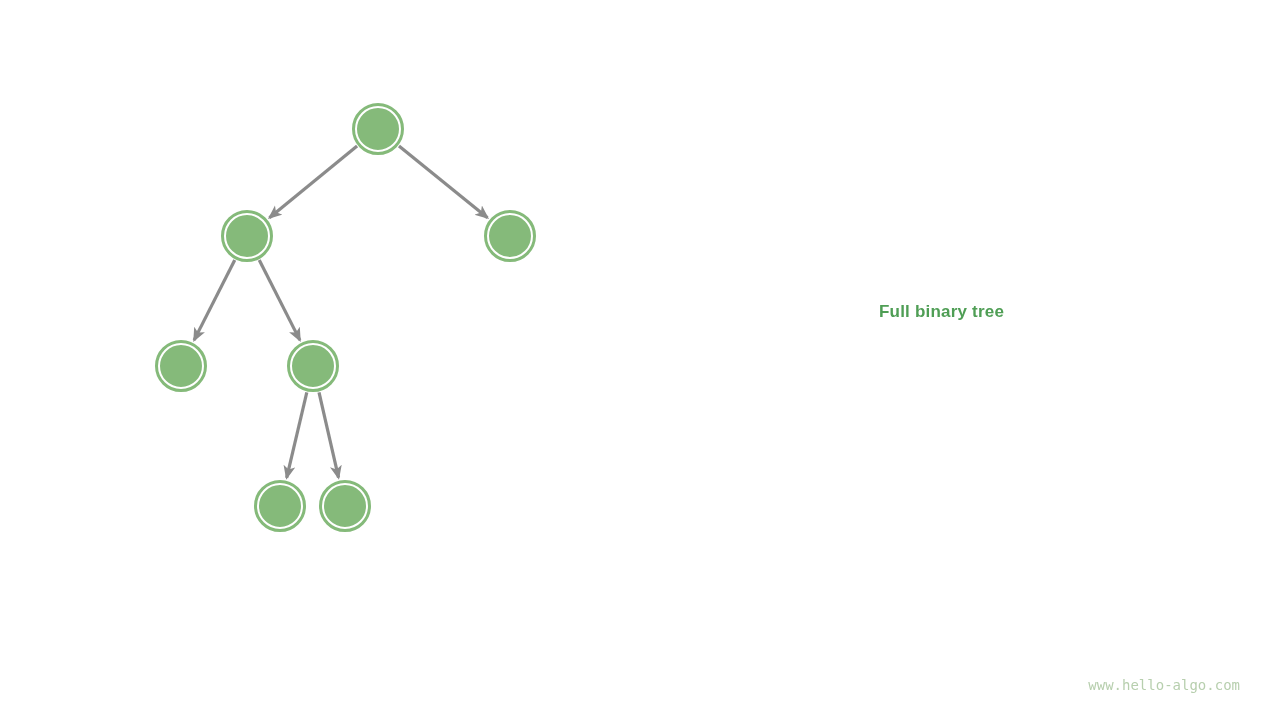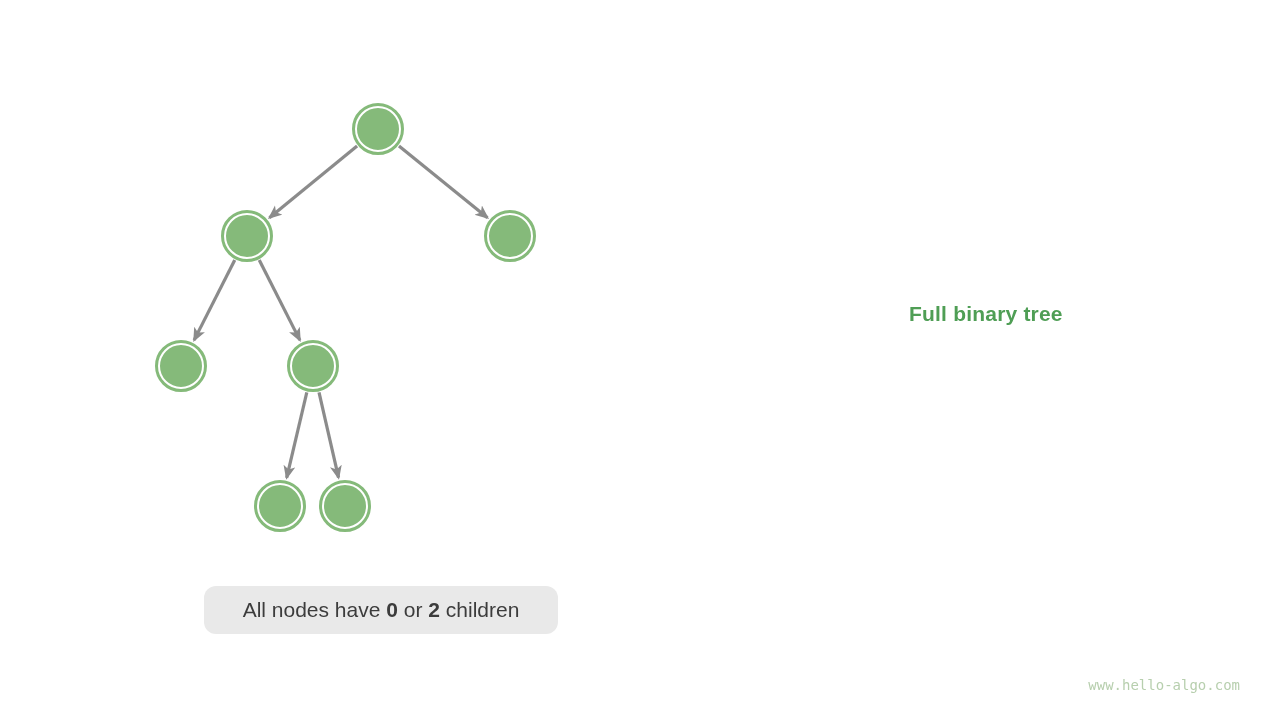--- a/index.html
+++ b/index.html
@@ -18,25 +18,24 @@
     position: absolute;
     left: 0;
     top: 0;
     width: 1280px;
     height: 720px;
   }
   .diagram-title {
     position: absolute;
     left: 879px;
     top: 302px;
-    font-size: 21px;
+    font-size: 17px;
     font-weight: 700;
     letter-spacing: 0.2px;
     white-space: nowrap;
-    margin-left: 30px;
   }
   .caption-pill {
     position: absolute;
     left: 204px;
     top: 586px;
     width: 354px;
     height: 48px;
     border-radius: 12px;
     display: flex;
     align-items: center;
@@ -103,19 +102,16 @@
         </g>
         <g>
           <circle cx="345" cy="506" r="25" fill="#85ba7a" stroke="#85ba7a" stroke-width="2"></circle>
           <circle cx="345" cy="506" r="22" fill="none" stroke="#ffffff" stroke-width="2"></circle>
         </g>
       </g>
   </svg>
 
   <div class="diagram-title" style="color: rgb(79, 158, 85);">Full binary tree</div>
 
-  <div class="caption-pill" style="background: rgb(233, 233, 233); color: rgb(60, 60, 60);">
-    <span>All nodes have </span><span class="b">0</span><span> or </span><span class="b">2</span><span> children</span>
-  </div>
 
   <div class="watermark" style="color: rgb(183, 207, 174);">www.hello-algo.com</div>
 
 </div>
 
 </body></html>

